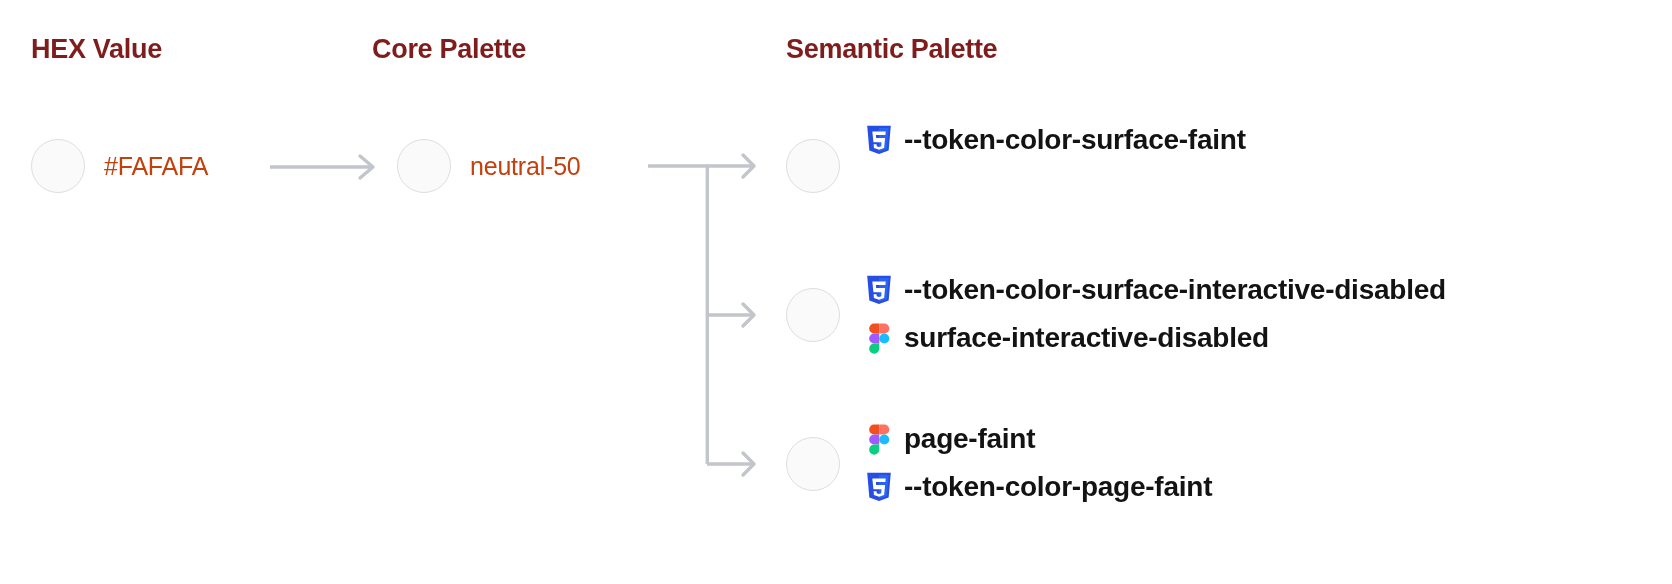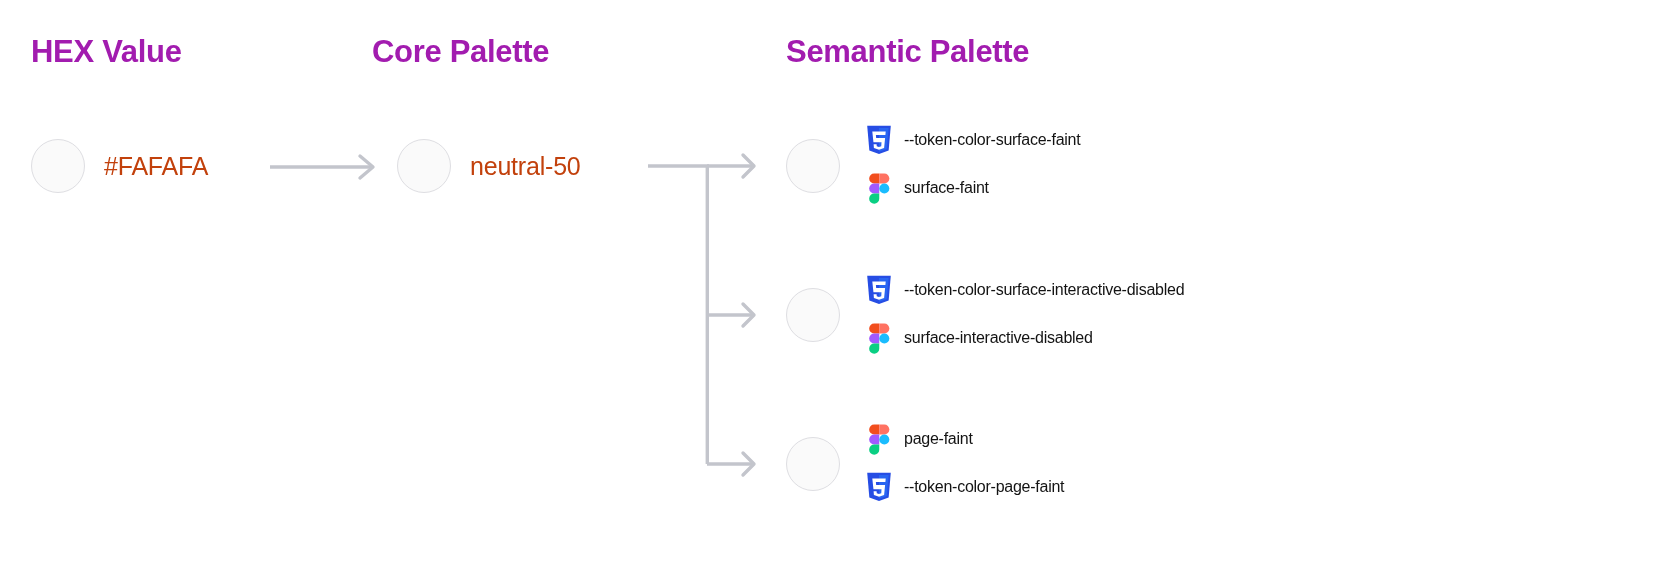--- a/index.html
+++ b/index.html
@@ -13,24 +13,24 @@
     position: relative;
     overflow: hidden;
     font-family: "Liberation Sans", "DejaVu Sans", sans-serif;
     color: #111111;
     -webkit-font-smoothing: antialiased;
   }
 
   
   .col-heading {
     position: absolute;
-    font-size: 31px;
+    font-size: 27px;
     font-weight: 700;
     letter-spacing: -0.3px;
-    color: #a21caf;
+    color: #7f1d1d;
     white-space: nowrap;
     line-height: 1;
   }
   #heading-hex   { left: 31px;  top: 36px; }
   #heading-core  { left: 372px; top: 36px; }
   #heading-sem   { left: 786px; top: 36px; }
 
   
   .swatch {
     position: absolute;
@@ -84,22 +84,22 @@
   #sem-group-1 { top: 266px; }
   #sem-group-2 { top: 415px; }
 
   .sem-line {
     display: flex;
     align-items: center;
     height: 48px;
     gap: 12px;
   }
   .sem-text {
-    font-size: 16px;
-    font-weight: 400;
+    font-size: 28px;
+    font-weight: 700;
     color: #131313;
     white-space: nowrap;
     letter-spacing: -0.25px;
     line-height: 1;
   }
   .icon-slot {
     width: 26px;
     height: 30px;
     flex: 0 0 26px;
     display: flex;
@@ -157,70 +157,58 @@
   <div class="sem-line">
     <span class="icon-slot">
       <svg width="26" height="30" viewBox="0 0 26 30" xmlns="http://www.w3.org/2000/svg">
         <path d="M1.2 0.8 H24.8 L22.65 25.6 L13 28.9 L3.35 25.6 Z" fill="#264DE4"></path>
         <path d="M13 2.9 V26.8 L20.8 24.1 L22.65 3.0 Z" fill="#2965F1"></path>
         <path d="M6.3 6.6 H19.7 L19.4 10.0 H9.9 L10.15 13.0 H19.1 L18.1 23.0 L13 24.7 L7.9 23.0 L7.6 19.2 H10.6 L10.75 21.2 L13 21.9 L15.25 21.2 L15.5 17.2 H7.45 Z" fill="#FFFFFF"></path>
       </svg>
     </span>
     <span class="sem-text">--token-color-surface-faint</span>
   </div>
+</div>
+
+<div class="sem-group" id="sem-group-1">
+  <div class="sem-line">
+    <span class="icon-slot">
+      <svg width="26" height="30" viewBox="0 0 26 30" xmlns="http://www.w3.org/2000/svg">
+        <path d="M1.2 0.8 H24.8 L22.65 25.6 L13 28.9 L3.35 25.6 Z" fill="#264DE4"></path>
+        <path d="M13 2.9 V26.8 L20.8 24.1 L22.65 3.0 Z" fill="#2965F1"></path>
+        <path d="M6.3 6.6 H19.7 L19.4 10.0 H9.9 L10.15 13.0 H19.1 L18.1 23.0 L13 24.7 L7.9 23.0 L7.6 19.2 H10.6 L10.75 21.2 L13 21.9 L15.25 21.2 L15.5 17.2 H7.45 Z" fill="#FFFFFF"></path>
+      </svg>
+    </span>
+    <span class="sem-text">--token-color-surface-interactive-disabled</span>
+  </div>
   <div class="sem-line">
     <span class="icon-slot">
       <svg width="21" height="31" viewBox="0 0 21 31" xmlns="http://www.w3.org/2000/svg">
         <path d="M5.2 0.4 h5.05 v10.1 H5.2 a5.05 5.05 0 0 1 0-10.1 z" fill="#F24E1E"></path>
         <path d="M10.25 0.4 h5.05 a5.05 5.05 0 0 1 0 10.1 h-5.05 z" fill="#FF7262"></path>
         <path d="M5.2 10.5 h5.05 v10.1 H5.2 a5.05 5.05 0 0 1 0-10.1 z" fill="#A259FF"></path>
         <circle cx="15.3" cy="15.55" r="5.05" fill="#1ABCFE"></circle>
         <path d="M5.2 20.6 h5.05 v5.05 a5.05 5.05 0 1 1 -5.05 -5.05 z" fill="#0ACF83"></path>
       </svg>
     </span>
-    <span class="sem-text">surface-faint</span>
+    <span class="sem-text">surface-interactive-disabled</span>
   </div>
 </div>
 
-<div class="sem-group" id="sem-group-1">
-  <div class="sem-line">
-    <span class="icon-slot">
-      <svg width="26" height="30" viewBox="0 0 26 30" xmlns="http://www.w3.org/2000/svg">
-        <path d="M1.2 0.8 H24.8 L22.65 25.6 L13 28.9 L3.35 25.6 Z" fill="#264DE4"></path>
-        <path d="M13 2.9 V26.8 L20.8 24.1 L22.65 3.0 Z" fill="#2965F1"></path>
-        <path d="M6.3 6.6 H19.7 L19.4 10.0 H9.9 L10.15 13.0 H19.1 L18.1 23.0 L13 24.7 L7.9 23.0 L7.6 19.2 H10.6 L10.75 21.2 L13 21.9 L15.25 21.2 L15.5 17.2 H7.45 Z" fill="#FFFFFF"></path>
-      </svg>
-    </span>
-    <span class="sem-text">--token-color-surface-interactive-disabled</span>
-  </div>
+<div class="sem-group" id="sem-group-2">
   <div class="sem-line">
     <span class="icon-slot">
       <svg width="21" height="31" viewBox="0 0 21 31" xmlns="http://www.w3.org/2000/svg">
         <path d="M5.2 0.4 h5.05 v10.1 H5.2 a5.05 5.05 0 0 1 0-10.1 z" fill="#F24E1E"></path>
         <path d="M10.25 0.4 h5.05 a5.05 5.05 0 0 1 0 10.1 h-5.05 z" fill="#FF7262"></path>
         <path d="M5.2 10.5 h5.05 v10.1 H5.2 a5.05 5.05 0 0 1 0-10.1 z" fill="#A259FF"></path>
         <circle cx="15.3" cy="15.55" r="5.05" fill="#1ABCFE"></circle>
         <path d="M5.2 20.6 h5.05 v5.05 a5.05 5.05 0 1 1 -5.05 -5.05 z" fill="#0ACF83"></path>
       </svg>
     </span>
-    <span class="sem-text">surface-interactive-disabled</span>
-  </div>
-</div>
-
-<div class="sem-group" id="sem-group-2">
-  <div class="sem-line">
-    <span class="icon-slot">
-      <svg width="21" height="31" viewBox="0 0 21 31" xmlns="http://www.w3.org/2000/svg">
-        <path d="M5.2 0.4 h5.05 v10.1 H5.2 a5.05 5.05 0 0 1 0-10.1 z" fill="#F24E1E"></path>
-        <path d="M10.25 0.4 h5.05 a5.05 5.05 0 0 1 0 10.1 h-5.05 z" fill="#FF7262"></path>
-        <path d="M5.2 10.5 h5.05 v10.1 H5.2 a5.05 5.05 0 0 1 0-10.1 z" fill="#A259FF"></path>
-        <circle cx="15.3" cy="15.55" r="5.05" fill="#1ABCFE"></circle>
-        <path d="M5.2 20.6 h5.05 v5.05 a5.05 5.05 0 1 1 -5.05 -5.05 z" fill="#0ACF83"></path>
-      </svg>
-    </span>
     <span class="sem-text">page-faint</span>
   </div>
   <div class="sem-line">
     <span class="icon-slot">
       <svg width="26" height="30" viewBox="0 0 26 30" xmlns="http://www.w3.org/2000/svg">
         <path d="M1.2 0.8 H24.8 L22.65 25.6 L13 28.9 L3.35 25.6 Z" fill="#264DE4"></path>
         <path d="M13 2.9 V26.8 L20.8 24.1 L22.65 3.0 Z" fill="#2965F1"></path>
         <path d="M6.3 6.6 H19.7 L19.4 10.0 H9.9 L10.15 13.0 H19.1 L18.1 23.0 L13 24.7 L7.9 23.0 L7.6 19.2 H10.6 L10.75 21.2 L13 21.9 L15.25 21.2 L15.5 17.2 H7.45 Z" fill="#FFFFFF"></path>
       </svg>
     </span>

